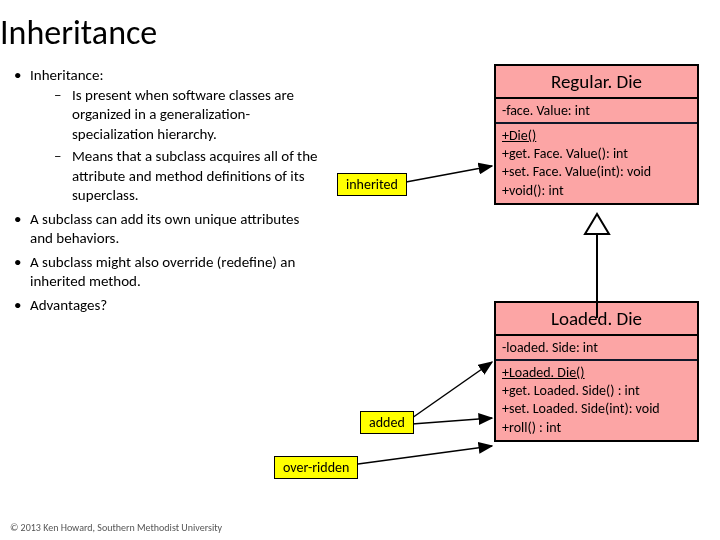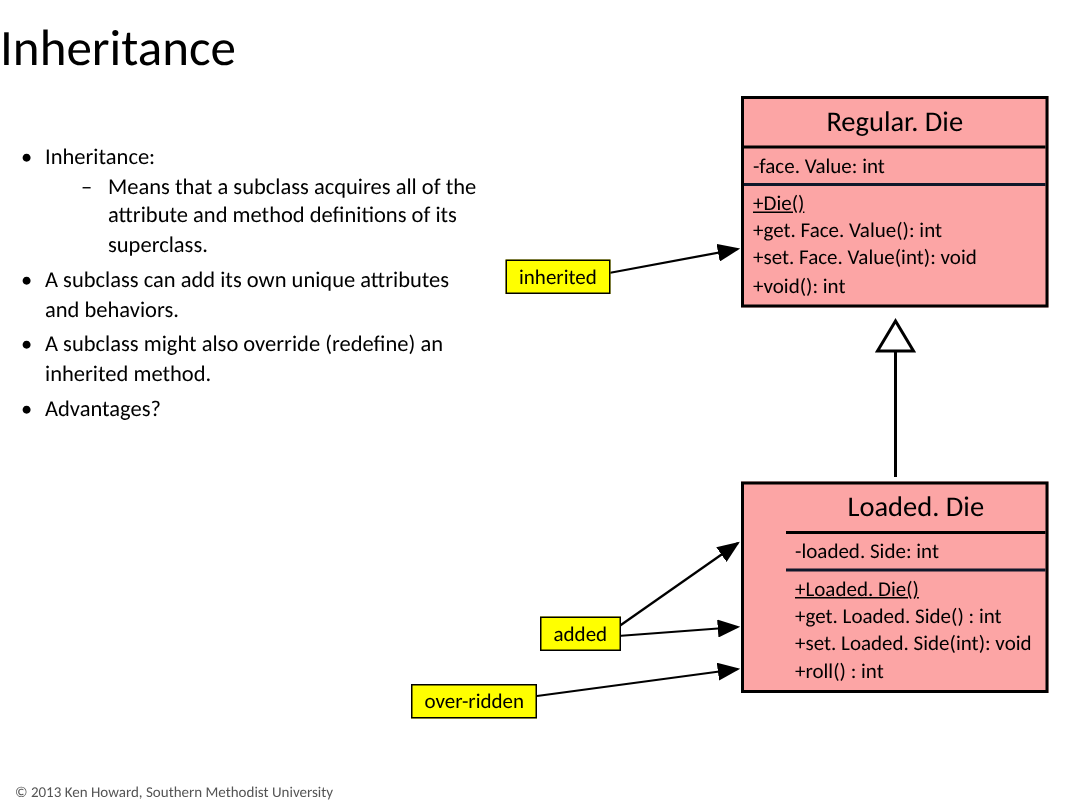--- a/index.html
+++ b/index.html
@@ -23,21 +23,20 @@
     width: 696px;
     height: 440px;
   }
   .bullets {
     position: absolute;
     top: 0;
     left: 0;
     width: 310px;
     font-size: 15px;
     line-height: 1.3;
-    margin-top: 30px;
   }
   .bullets ul { list-style: none; }
   .bullets li.level1 { padding-left: 18px; position: relative; margin-bottom: 4px; }
   .bullets li.level1::before { content: "•"; position: absolute; left: 2px; top: 0; }
   .bullets li.level2 { padding-left: 18px; position: relative; margin-bottom: 3px; }
   .bullets li.level2::before { content: "–"; position: absolute; left: 0; top: 0; }
   .bullets ul ul { margin-left: 24px; }
   .footer {
     position: absolute;
     bottom: 6px;
@@ -94,20 +93,21 @@
 <body>
 
 <div class="title">Inheritance</div>
 
 <div class="content">
 
   <div class="bullets">
     <ul>
       <li class="level1"><span>Inheritance:</span>
         <ul>
+          <li class="level2"><span>Is present when software classes are organized in a generalization-specialization hierarchy.</span></li>
           <li class="level2"><span>Means that a subclass acquires all of the attribute and method definitions of its superclass.</span></li>
         </ul>
       </li>
       <li class="level1"><span>A subclass can add its own unique attributes and behaviors.</span></li>
       <li class="level1"><span>A subclass might also override (redefine) an inherited method.</span></li>
       <li class="level1"><span>Advantages?</span></li>
     </ul>
   </div>
 
   <div class="callout" style="left:325px; top:107px;">inherited</div>
@@ -120,21 +120,21 @@
       <div>-face. Value: int</div>
     </div>
     <div class="ops">
       <div class="underline">+Die()</div>
       <div>+get. Face. Value(): int</div>
       <div>+set. Face. Value(int): void</div>
       <div>+void(): int</div>
     </div>
   </div>
 
-  <div class="uml" style="left:482px; top:255px;padding-left:28px;">
+  <div class="uml" style="left:482px; top:235px;">
     <div class="name">Loaded. Die</div>
     <div class="attrs">
       <div>-loaded. Side: int</div>
     </div>
     <div class="ops">
       <div class="underline">+Loaded. Die()</div>
       <div>+get. Loaded. Side() : int</div>
       <div>+set. Loaded. Side(int): void</div>
       <div>+roll() : int</div>
     </div>

